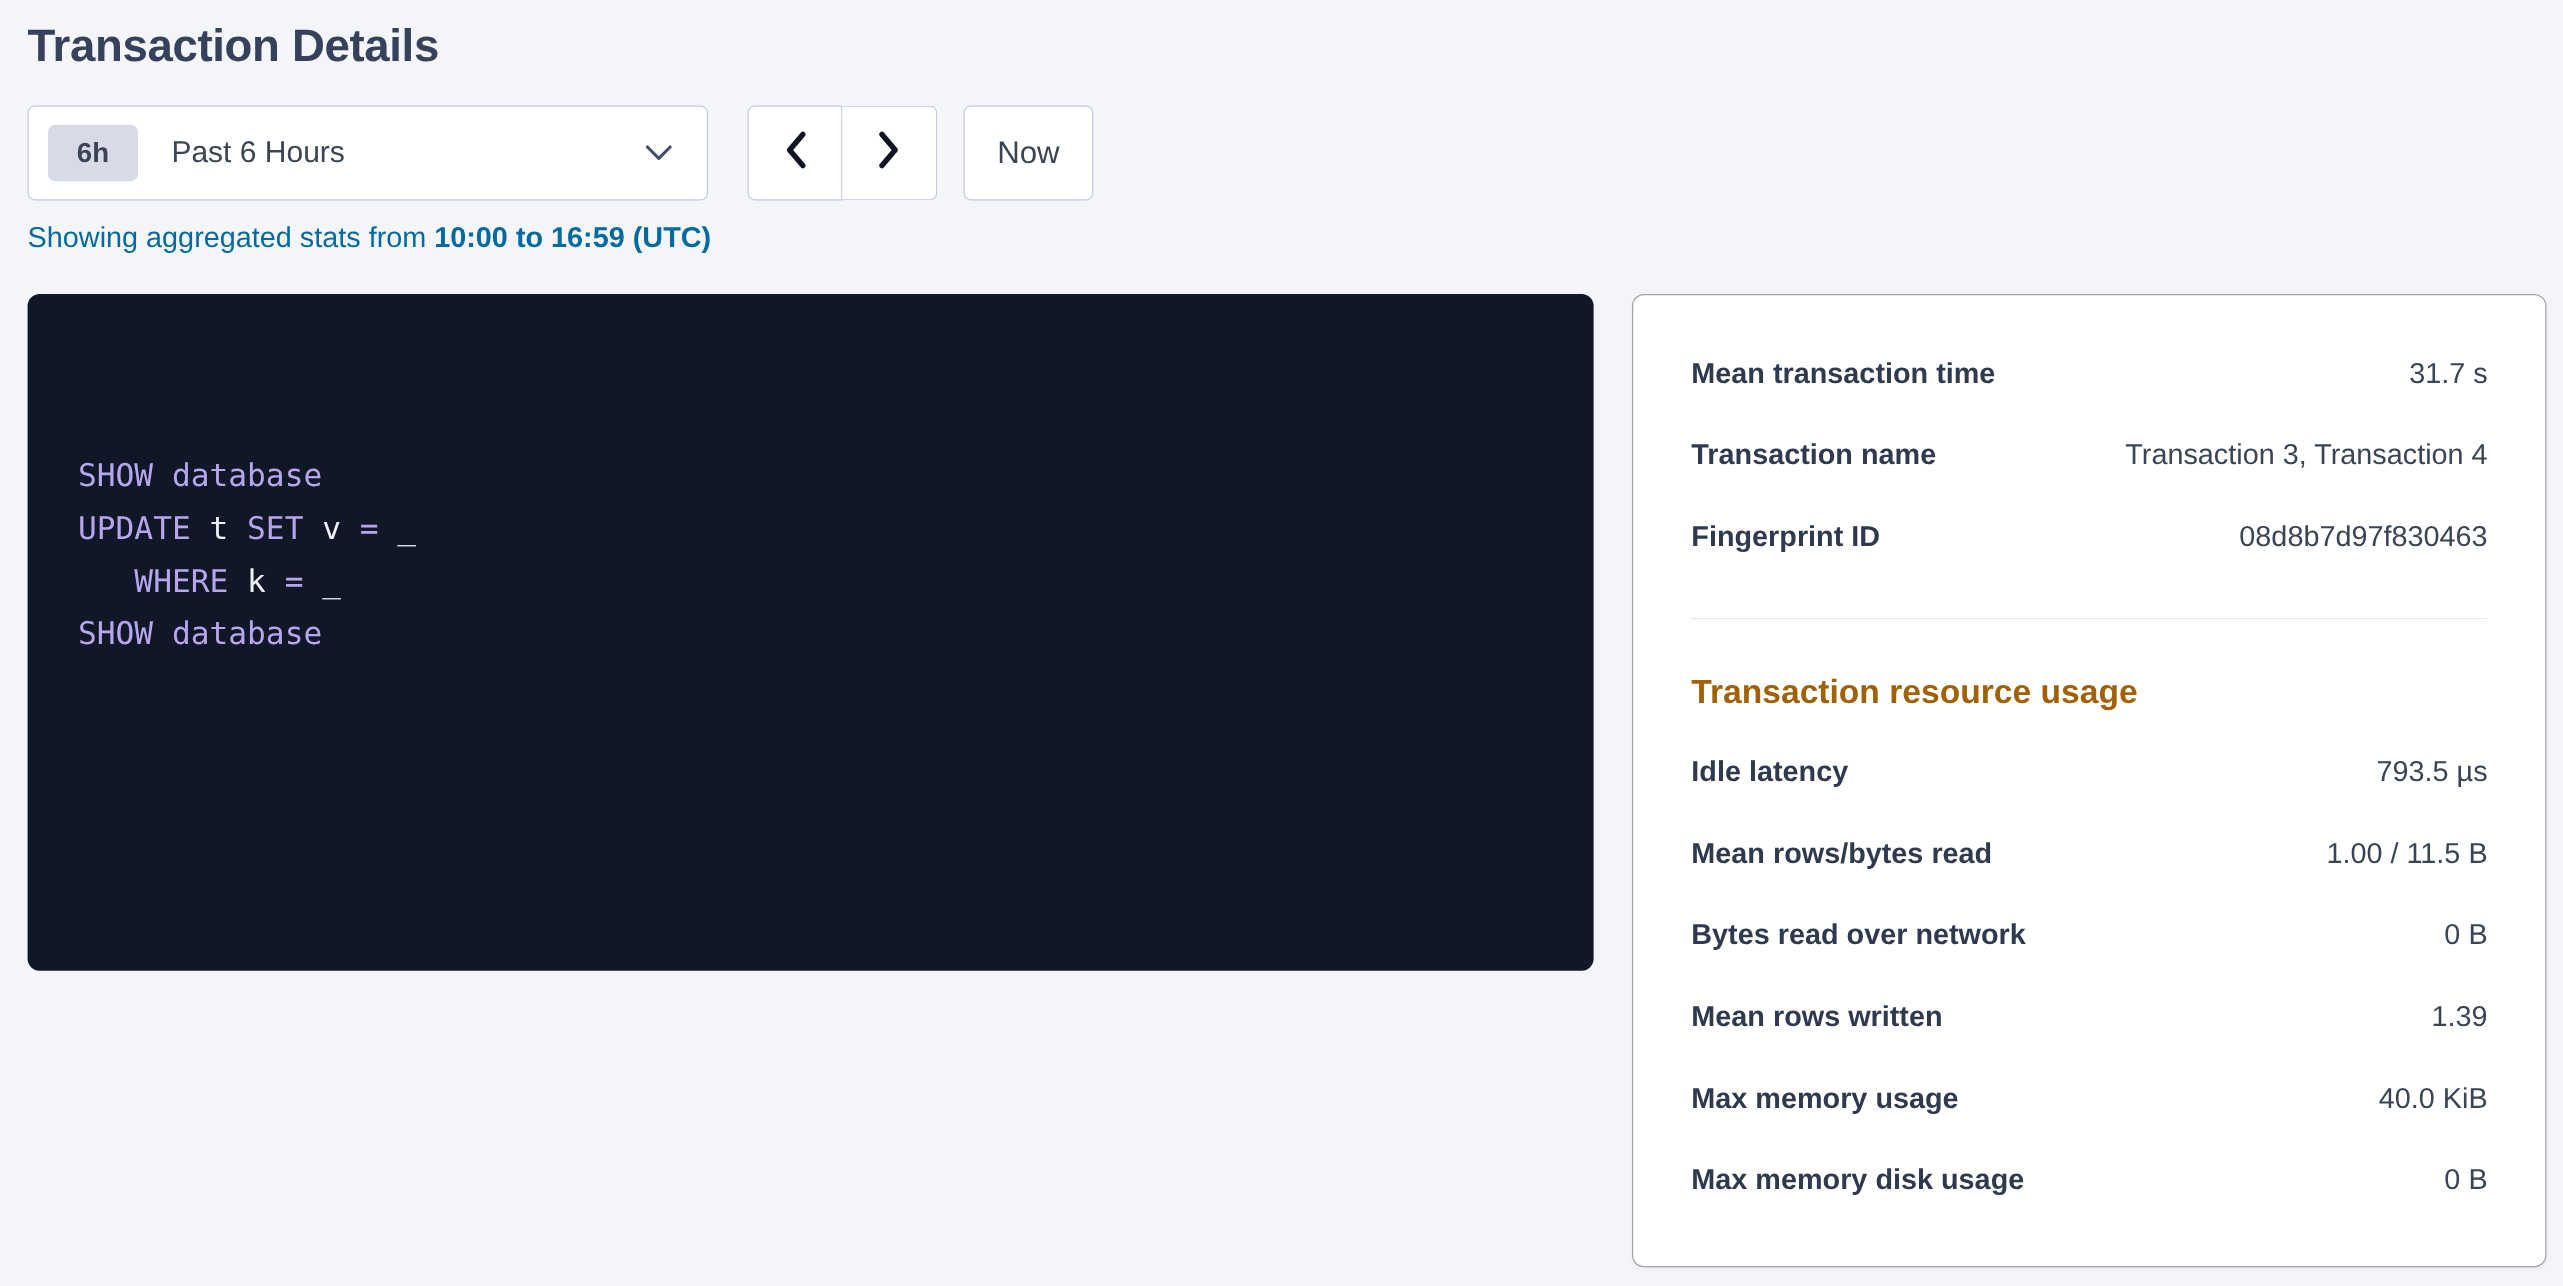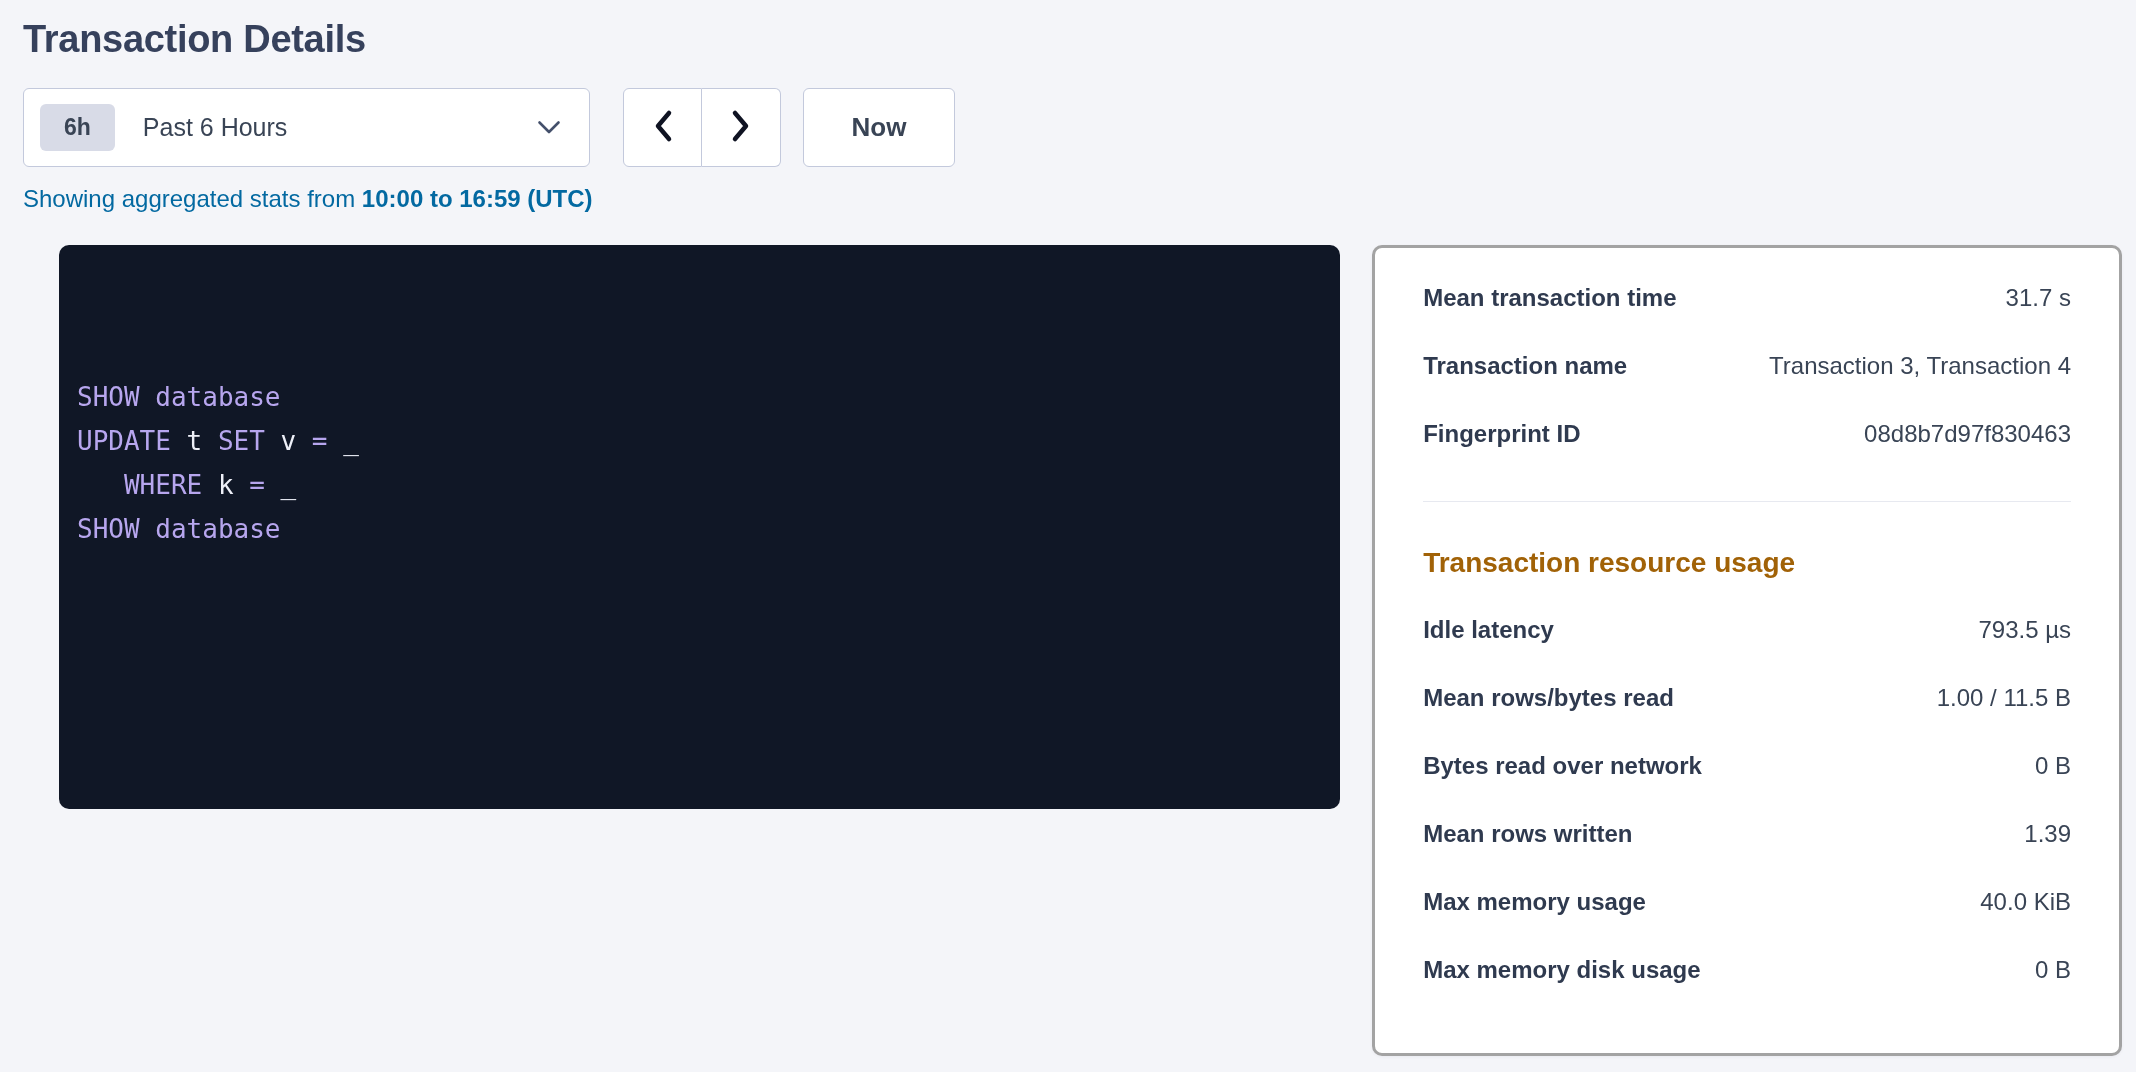--- a/index.html
+++ b/index.html
@@ -63,27 +63,27 @@
     display: flex;
     align-items: center;
     justify-content: center;
     cursor: pointer;
   }
   .pager-btn.prev { border-radius: 6px 0 0 6px; }
   .pager-btn.next { border-radius: 0 6px 6px 0; border-left: none; }
 
   .now-btn {
     margin-left: 22px;
-    width: 152px;
+    width: 108px;
     background: #ffffff;
     border: 1px solid #c3c9dc;
     border-radius: 6px;
     font-family: "Liberation Sans", sans-serif;
     font-size: 26px;
-    font-weight: 700;
+    font-weight: 400;
     color: #394455;
     cursor: pointer;
   }
 
   
   .subtitle {
     margin-top: 18px;
     font-size: 24px;
     color: #0369a1;
     line-height: 28px;
@@ -97,39 +97,38 @@
     margin-top: 32px;
     align-items: flex-start;
   }
 
   
   .code-block {
     width: 1388px;
     height: 564px;
     background: #101726;
     border-radius: 10px;
-    padding: 42px 30px 0 18px;
+    padding: 42px 30px 0 42px;
     font-family: "DejaVu Sans Mono", monospace;
     font-size: 26px;
     line-height: 44px;
     white-space: pre;
-    margin-left: 36px;
   }
   .tok-kw { color: var(--kw, #b7a6ee); }
   .tok-pl { color: var(--pl, #eef0f8); }
 
   
   .card {
     width: 806px;
     height: 811px;
     background: #ffffff;
-    border: 3px solid #a3a3a3;
+    border: 1px solid #a3a3a3;
     border-radius: 10px;
     box-shadow: 0 1px 3px rgba(60, 70, 100, 0.06);
-    padding: 36px 48px 0 48px;
+    padding: 52px 48px 0 48px;
   }
   .stat-row {
     display: flex;
     justify-content: space-between;
     align-items: baseline;
     line-height: 28px;
     font-size: 24px;
     margin-bottom: 40px;
   }
   .stat-label { font-weight: 700; color: #2f3a4f; padding-right: 20px; }

